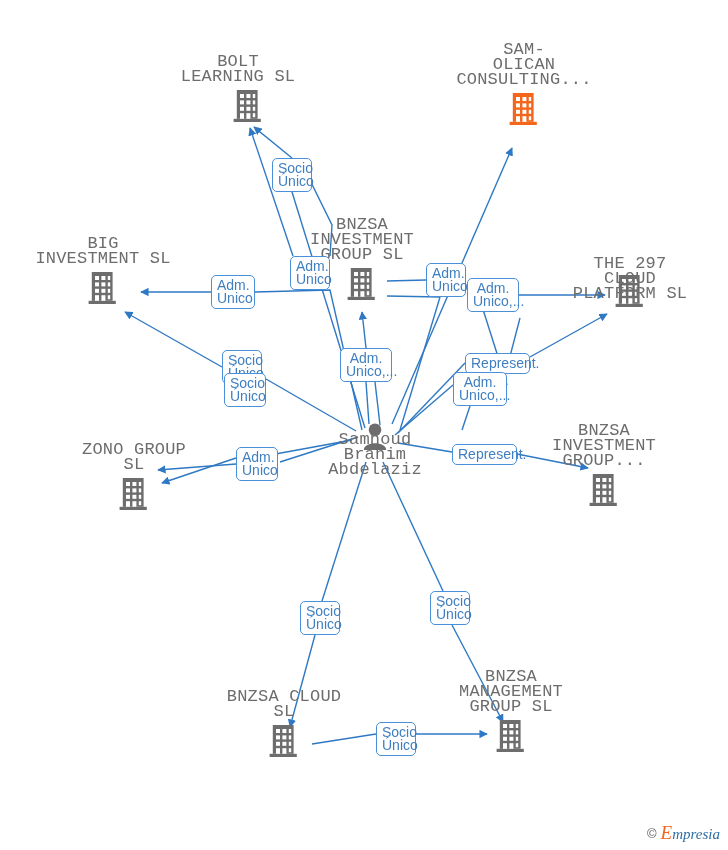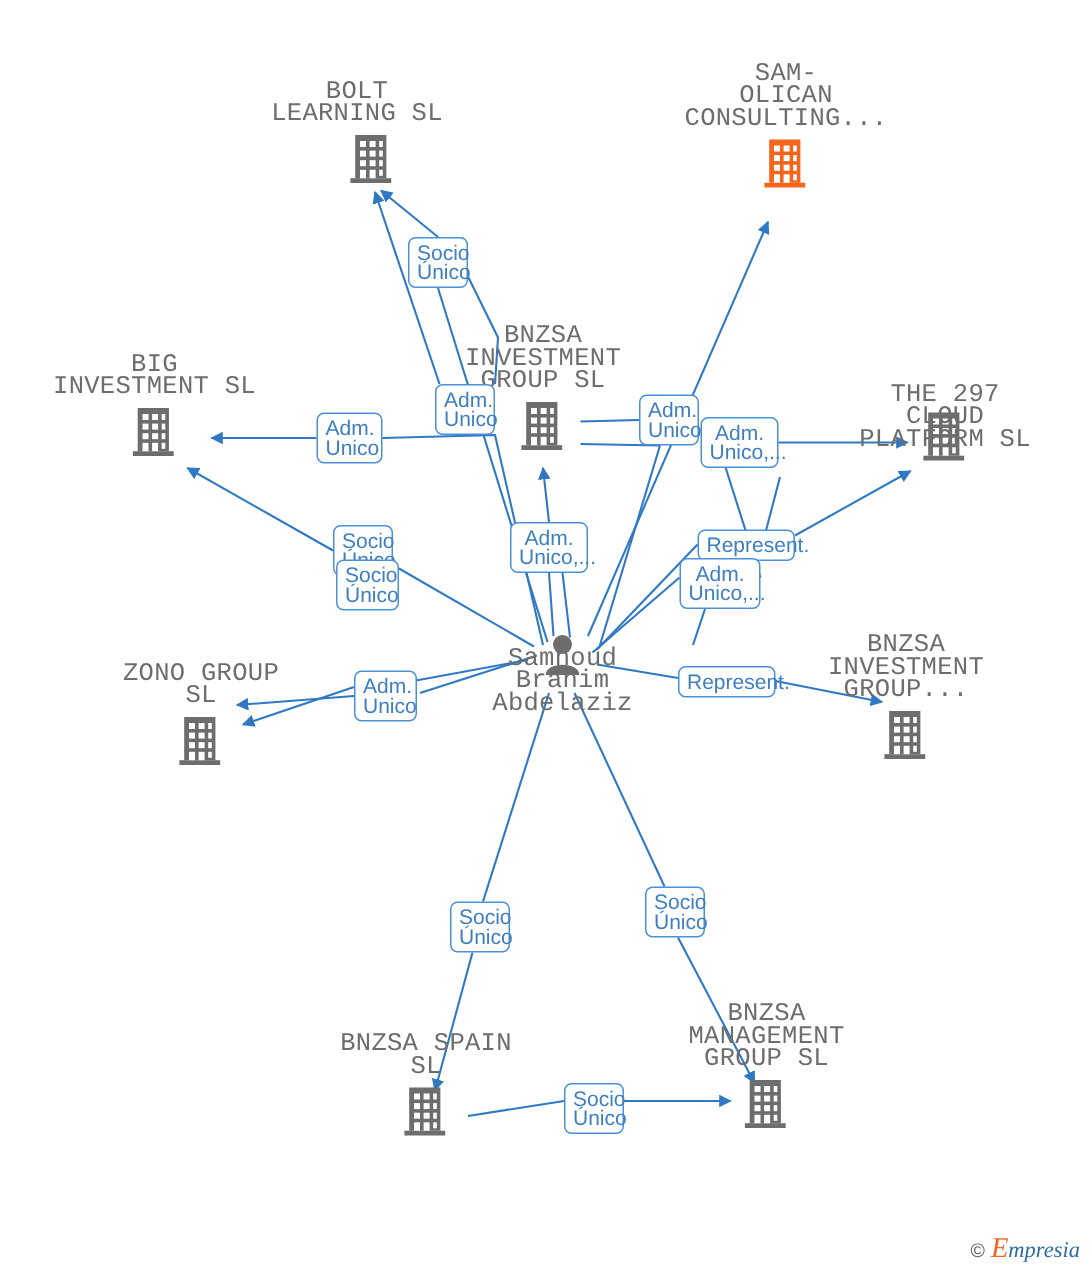--- a/index.html
+++ b/index.html
@@ -173,21 +173,21 @@
     <div class="node" style="left: 54px; top: 442px; width: 160px;">
       <div class="node-label">ZONO GROUP
 SL</div>
     </div>
     <div class="node" style="left: 524px; top: 423px; width: 160px;">
       <div class="node-label">BNZSA
 INVESTMENT
 GROUP...</div>
     </div>
     <div class="node" style="left: 204px; top: 689px; width: 160px;">
-      <div class="node-label">BNZSA SPAIN
+      <div class="node-label">BNZSA CLOUD
 SL</div>
     </div>
     <div class="node" style="left: 431px; top: 669px; width: 160px;">
       <div class="node-label">BNZSA
 MANAGEMENT
 GROUP  SL</div>
     </div>
     <div class="node" style="left: 315px; top: 432px; width: 120px;">
       <div class="node-label" style="white-space: normal;">Samhoud Brahim Abdelaziz</div>
     </div>

